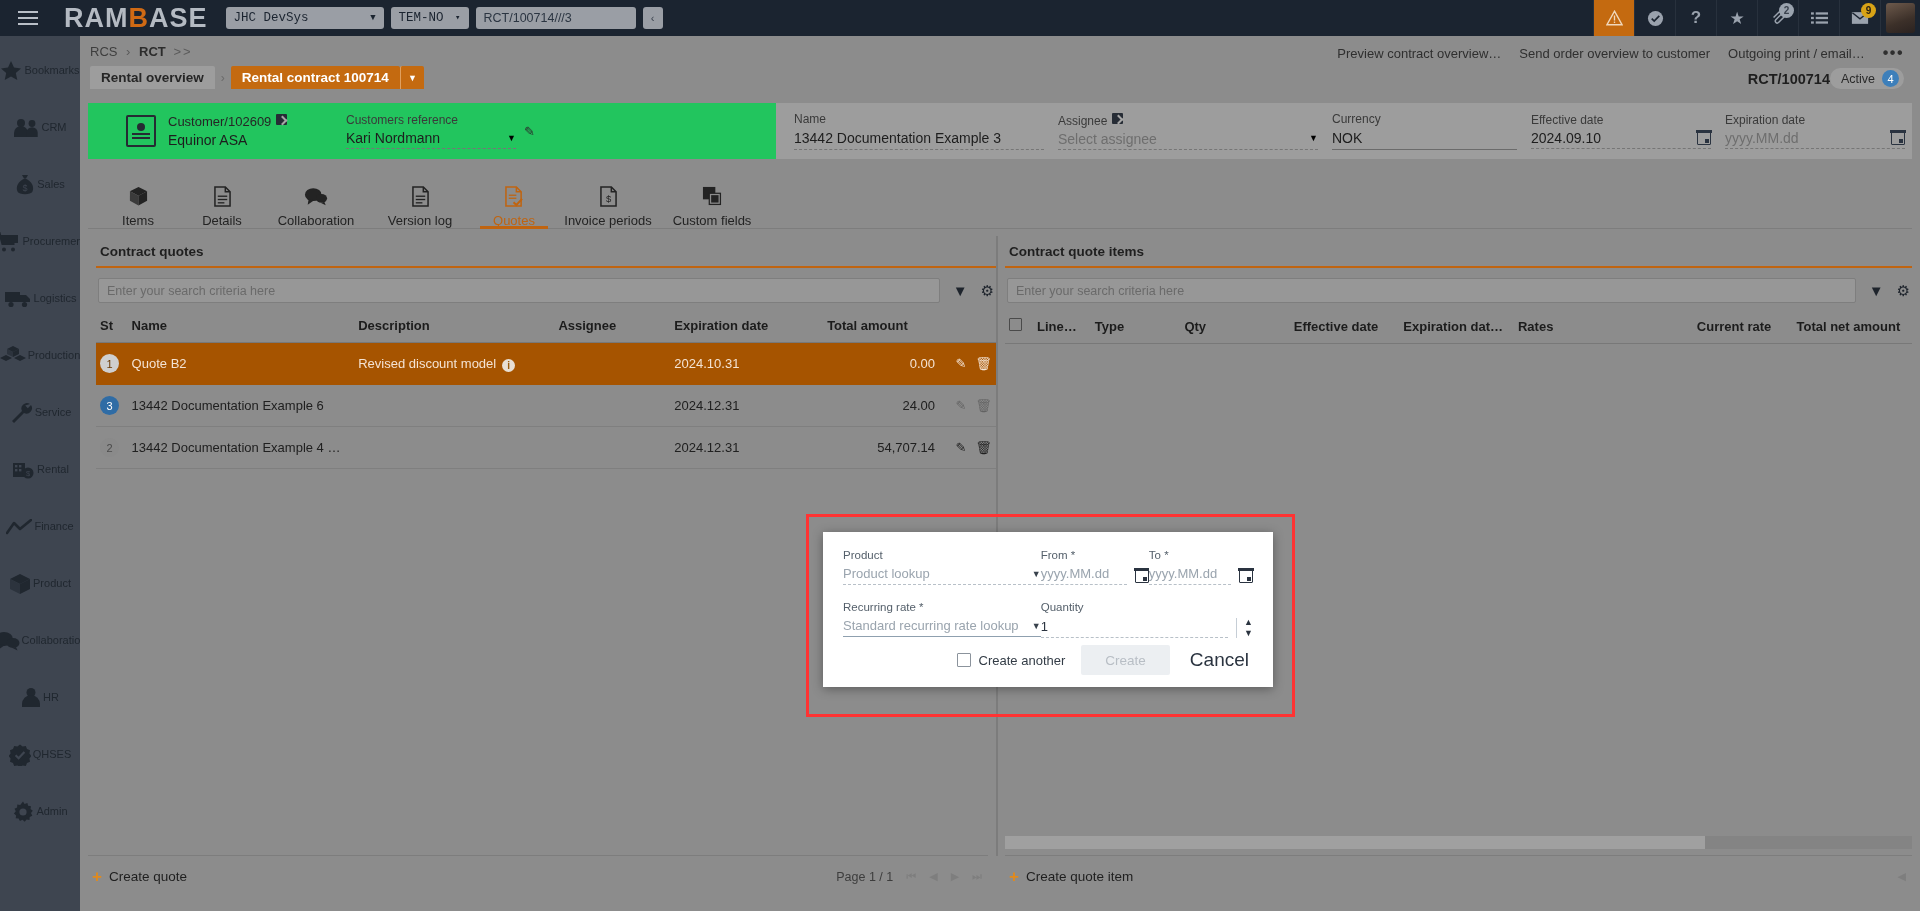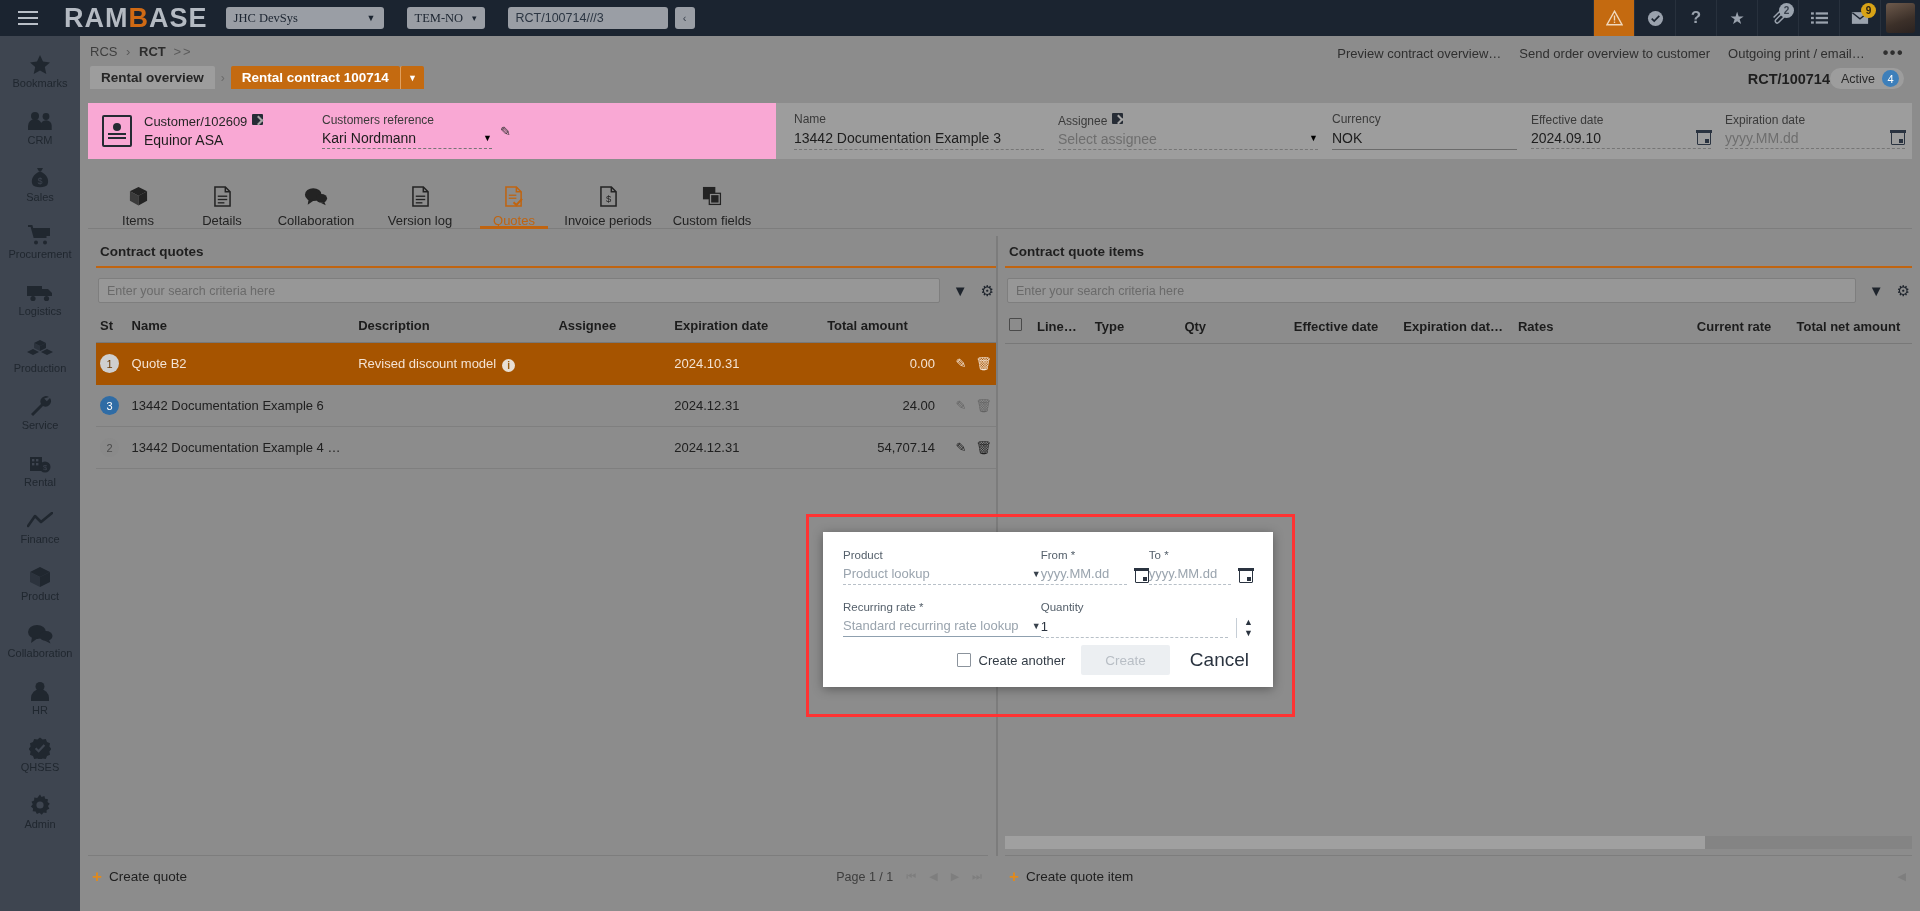--- a/index.html
+++ b/index.html
@@ -24,22 +24,22 @@
   .hamburger span { display: block; width: 20px; height: 2px; background: #b9bfc7; }
   .brand {
     font-size: 27px; font-weight: bold; letter-spacing: 1px;
     color: #b4bac2; margin-left: 8px; margin-right: 18px;
     font-family: "Liberation Sans", sans-serif;
   }
   .brand .accent { color: #d06a14; }
   .tb-select {
     height: 22px; background: #9a9ea5; border: none; border-radius: 3px;
     color: #1b2430; font-size: 12.5px; padding: 0 8px;
-    display: flex; align-items: center; margin-right: 23px;
-    font-family: Liberation Serif, serif; cursor: pointer;
+    display: flex; align-items: center; margin-right: 7px;
+    font-family: Liberation Mono, monospace; cursor: pointer;
   }
   .tb-select.wide { width: 158px; justify-content: space-between; }
   .tb-select.med { width: 78px; justify-content: space-between; }
   .tb-input {
     height: 22px; width: 160px; background: #9a9ea5; border: none; border-radius: 3px;
     color: #2b3542; font-size: 12.5px; padding: 0 8px; margin-right: 7px;
     font-family: "Liberation Sans", sans-serif;
   }
   .tb-arrowbtn {
     width: 20px; height: 22px; background: #9a9ea5; border-radius: 3px;
@@ -68,21 +68,21 @@
     margin: 3px 5px;
   }
 
   
   #sidebar {
     position: absolute; left: 0; top: 36px; width: 80px; height: 875px;
     background: #3e4550;
     padding-top: 6px;
   }
   .side-item {
-    height: 57px; display: flex; flex-direction: column;
+    height: 57px; display: flex; flex-direction: row;
     align-items: center; justify-content: center; gap: 2px;
     color: #1f2730; cursor: pointer;
   }
   .side-ico { height: 24px; display: flex; align-items: center; justify-content: center; }
   .side-lbl { font-size: 11px; color: #20272f; line-height: 1; }
 
   
   #main {
     position: absolute; left: 80px; top: 36px; width: 1840px; height: 875px;
     background: #8c8c8c;
@@ -130,21 +130,21 @@
     width: 17px; height: 17px; border-radius: 50%; background: #3d7fba; color: #fff;
     font-size: 11px; display: flex; align-items: center; justify-content: center;
   }
 
   
   #infocard {
     position: absolute; left: 8px; top: 67px; width: 1824px; height: 56px;
     background: #9d9d9d; display: flex; align-items: stretch;
   }
   .infoleft {
-    width: 688px; background: #f9a8d4; display: flex; align-items: center;
+    width: 688px; background: #22c55e; display: flex; align-items: center; padding-left: 24px;
   }
   .cust-ico {
     width: 30px; height: 32px; margin: 0 12px 0 14px;
     border: 2px solid #252b33; border-radius: 2px;
     display: flex; flex-direction: column; align-items: center; justify-content: center; gap: 2px;
   }
   .cust-ico .head { width: 8px; height: 8px; border-radius: 50%; background: #252b33; }
   .cust-ico .ln { width: 18px; height: 2px; background: #252b33; }
   .fieldgrp { display: flex; flex-direction: column; justify-content: center; }
   .flabel { font-size: 12px; color: #3a3a3a; margin-bottom: 3px; }

